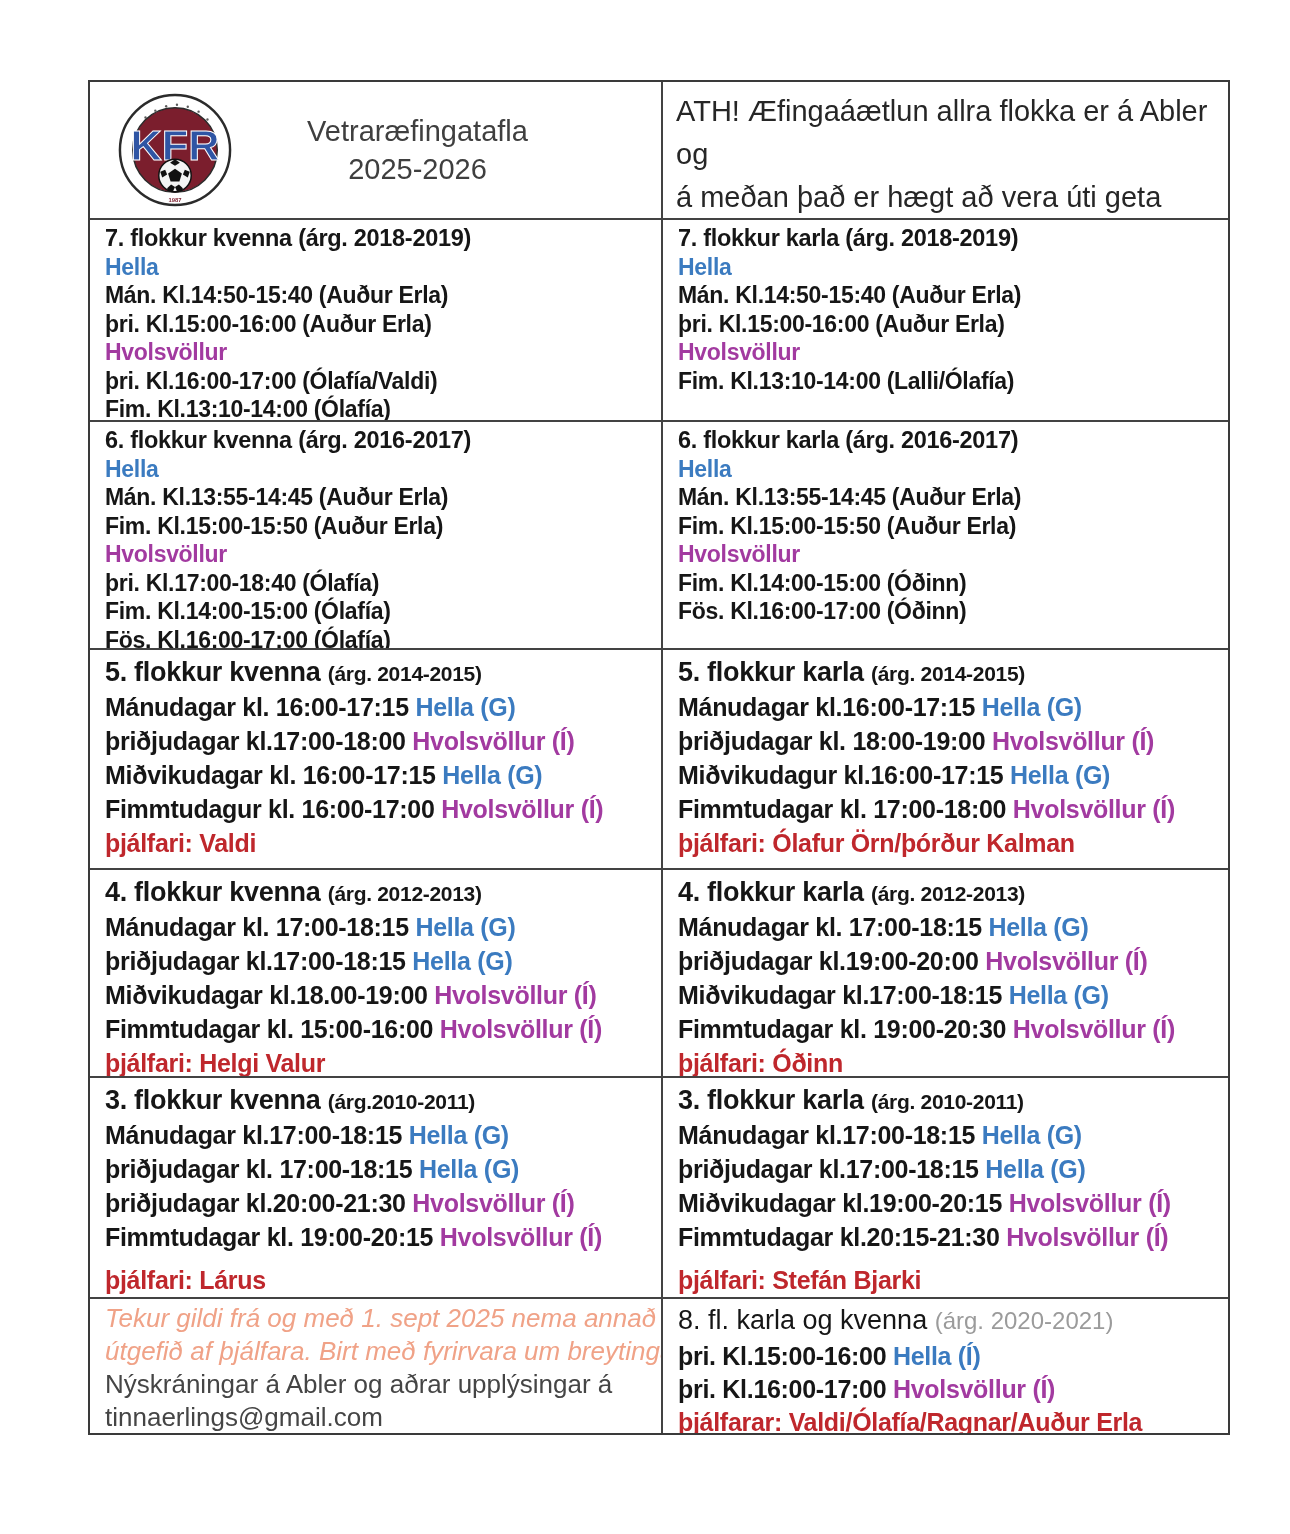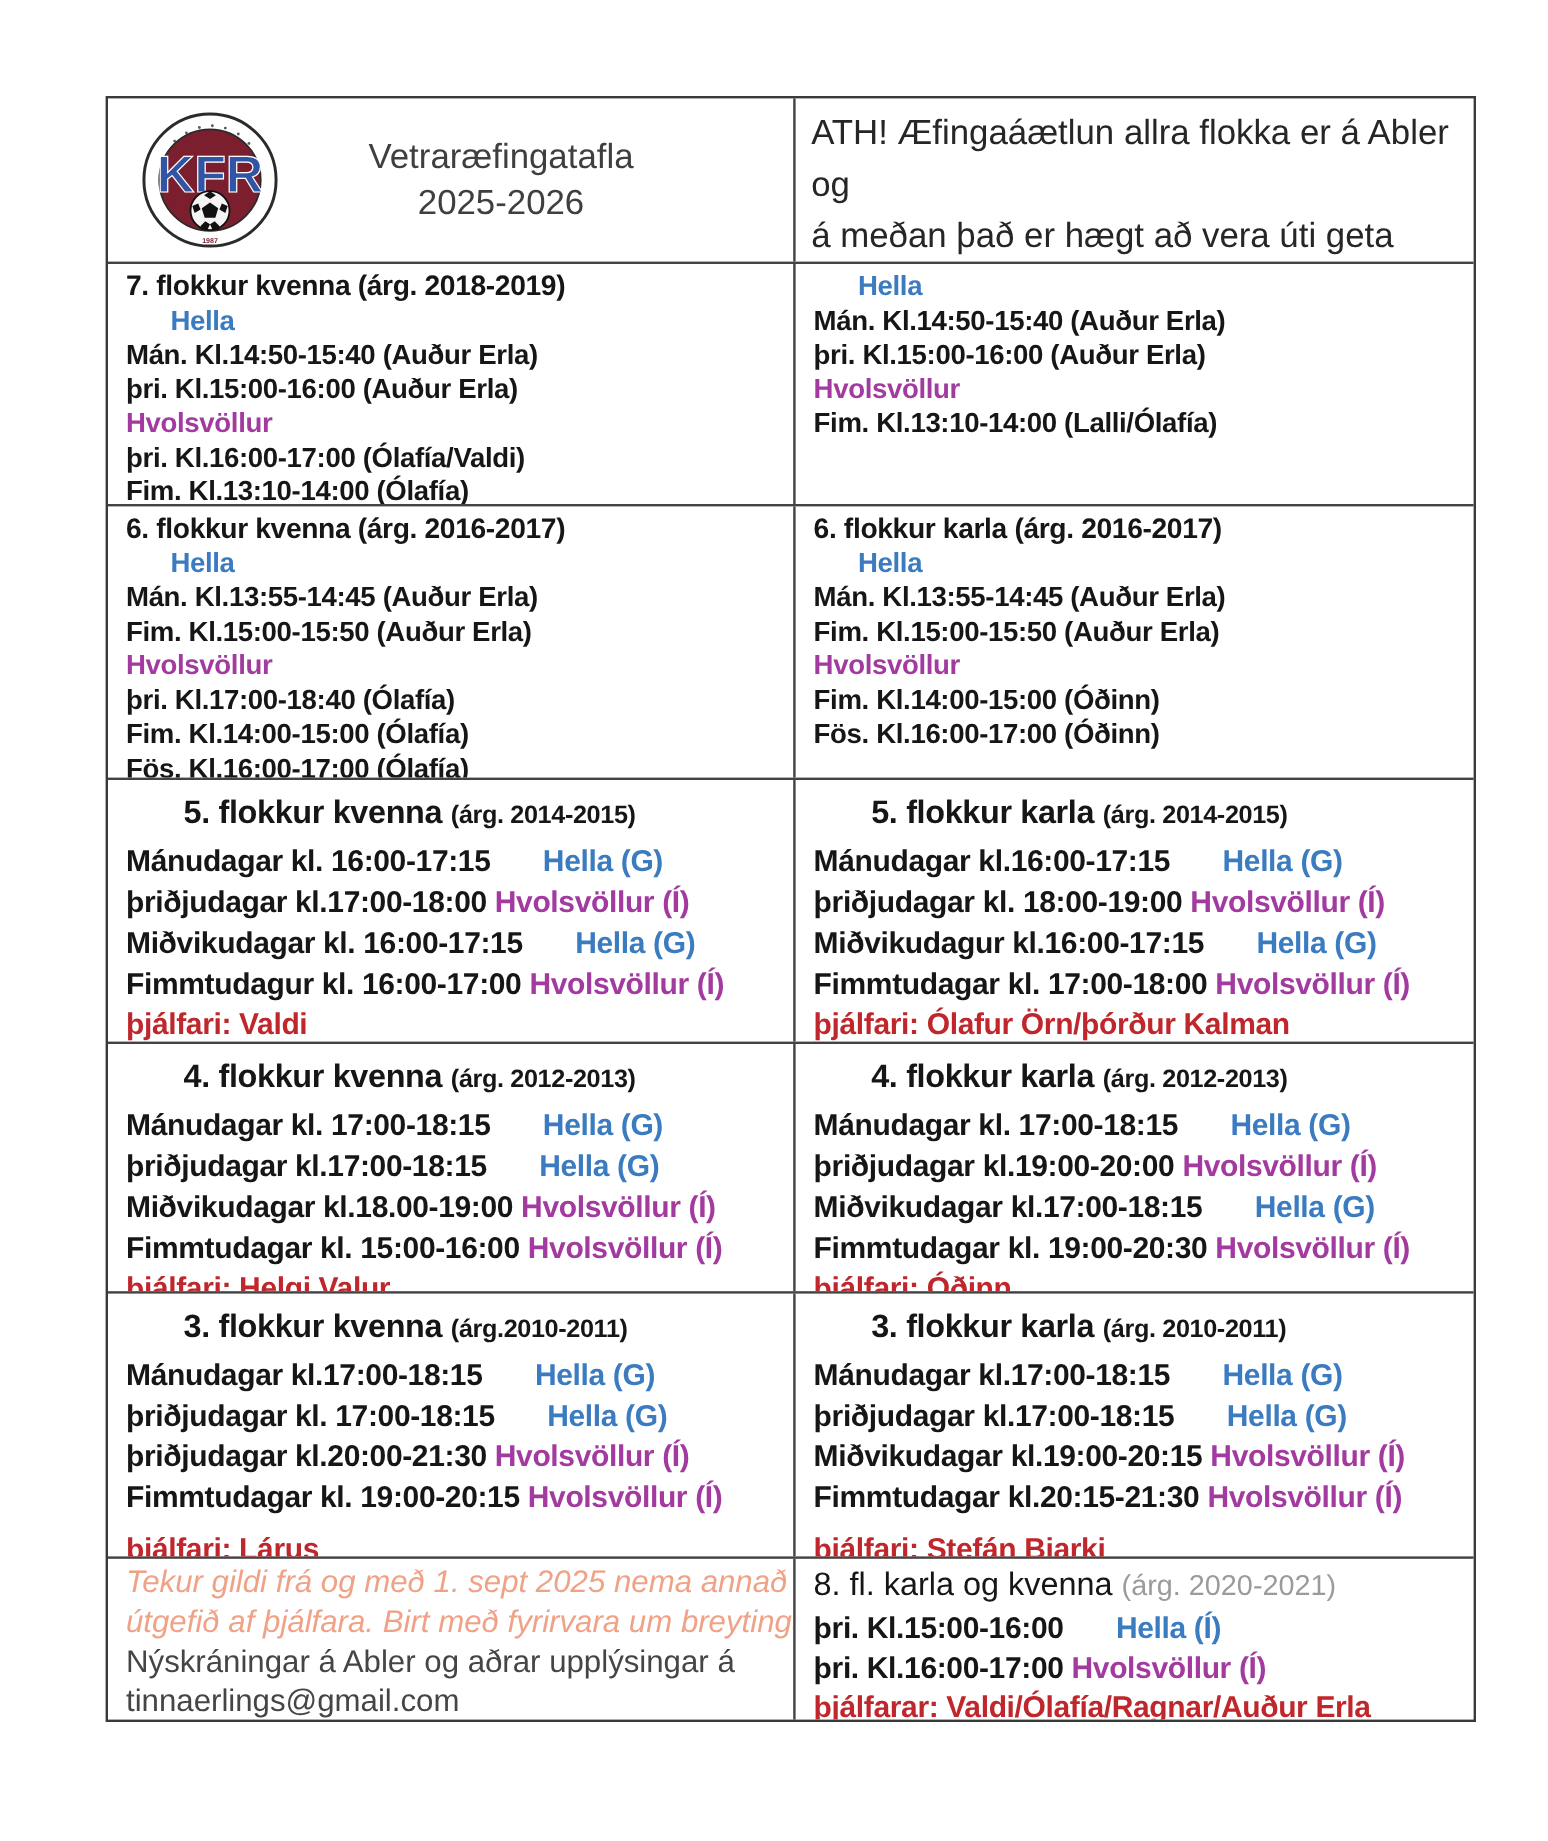--- a/index.html
+++ b/index.html
@@ -36,34 +36,34 @@
   .heading{white-space:nowrap;}
   .heading.f-body{font-weight:400;}
   .line{white-space:nowrap;}
   .line.gap{margin-top:9px;}
 
   .size-compact{padding:4px 8px 0 15px;font-size:23px;line-height:28.5px;}
   .size-compact .heading{font-size:23.5px;}
   .size-compact .t-sub{font-size:23.5px;}
 
   .size-large{padding:6px 8px 0 15px;font-size:25px;line-height:34px;}
-  .size-large .heading{font-size:27px;line-height:42px;margin-left:48px;}
+  .size-large .heading{font-size:27px;line-height:32px;}
   .size-large .t-sub{font-size:21px;}
 
   .size-large8{padding:2px 8px 0 15px;font-size:25px;line-height:33px;}
   .size-large8 .heading{font-size:27px;line-height:38px;}
   .size-large8 .t-sub{font-size:24px;}
 
   .size-note{padding:3px 8px 0 15px;font-size:26px;line-height:33px;}
   .size-note .line{white-space:nowrap;}
   .italic{font-style:italic;}
 
   
   .c-black{color:#161616;}
-  .c-blue{color:#3b7bc0;margin-left:37px;}
+  .c-blue{color:#3b7bc0;}
   .c-purple{color:#a23aa0;}
   .c-red{color:#bf272c;}
   .c-orange{color:#f0a287;}
   .c-gray{color:#9b9b9b;}
   .c-dark{color:#454545;}
 
   
   .r1{height:202px;}
   .r2{height:228px;}
   .r3{height:220px;}
@@ -122,20 +122,21 @@
     <div class="tcell left size-compact">
         <div class="heading f-display"><span class="t-main c-black">7. flokkur kvenna </span><span class="t-sub c-black">(árg. 2018-2019)</span></div>
         <div class="line f-display"><span class="seg c-blue">Hella</span></div>
         <div class="line f-display"><span class="seg c-black">Mán. Kl.14:50-15:40 (Auður Erla)</span></div>
         <div class="line f-display"><span class="seg c-black">þri. Kl.15:00-16:00 (Auður Erla)</span></div>
         <div class="line f-display"><span class="seg c-purple">Hvolsvöllur</span></div>
         <div class="line f-display"><span class="seg c-black">þri. Kl.16:00-17:00 (Ólafía/Valdi)</span></div>
         <div class="line f-display"><span class="seg c-black">Fim. Kl.13:10-14:00 (Ólafía)</span></div>
       </div>
     <div class="tcell right size-compact">
+        <div class="heading f-display"><span class="t-main c-black">7. flokkur karla </span><span class="t-sub c-black">(árg. 2018-2019)</span></div>
         <div class="line f-display"><span class="seg c-blue">Hella</span></div>
         <div class="line f-display"><span class="seg c-black">Mán. Kl.14:50-15:40 (Auður Erla)</span></div>
         <div class="line f-display"><span class="seg c-black">þri. Kl.15:00-16:00 (Auður Erla)</span></div>
         <div class="line f-display"><span class="seg c-purple">Hvolsvöllur</span></div>
         <div class="line f-display"><span class="seg c-black">Fim. Kl.13:10-14:00 (Lalli/Ólafía)</span></div>
       </div>
   </div>
   <div class="trow r2">
     <div class="tcell left size-compact">
         <div class="heading f-display"><span class="t-main c-black">6. flokkur kvenna </span><span class="t-sub c-black">(árg. 2016-2017)</span></div>

